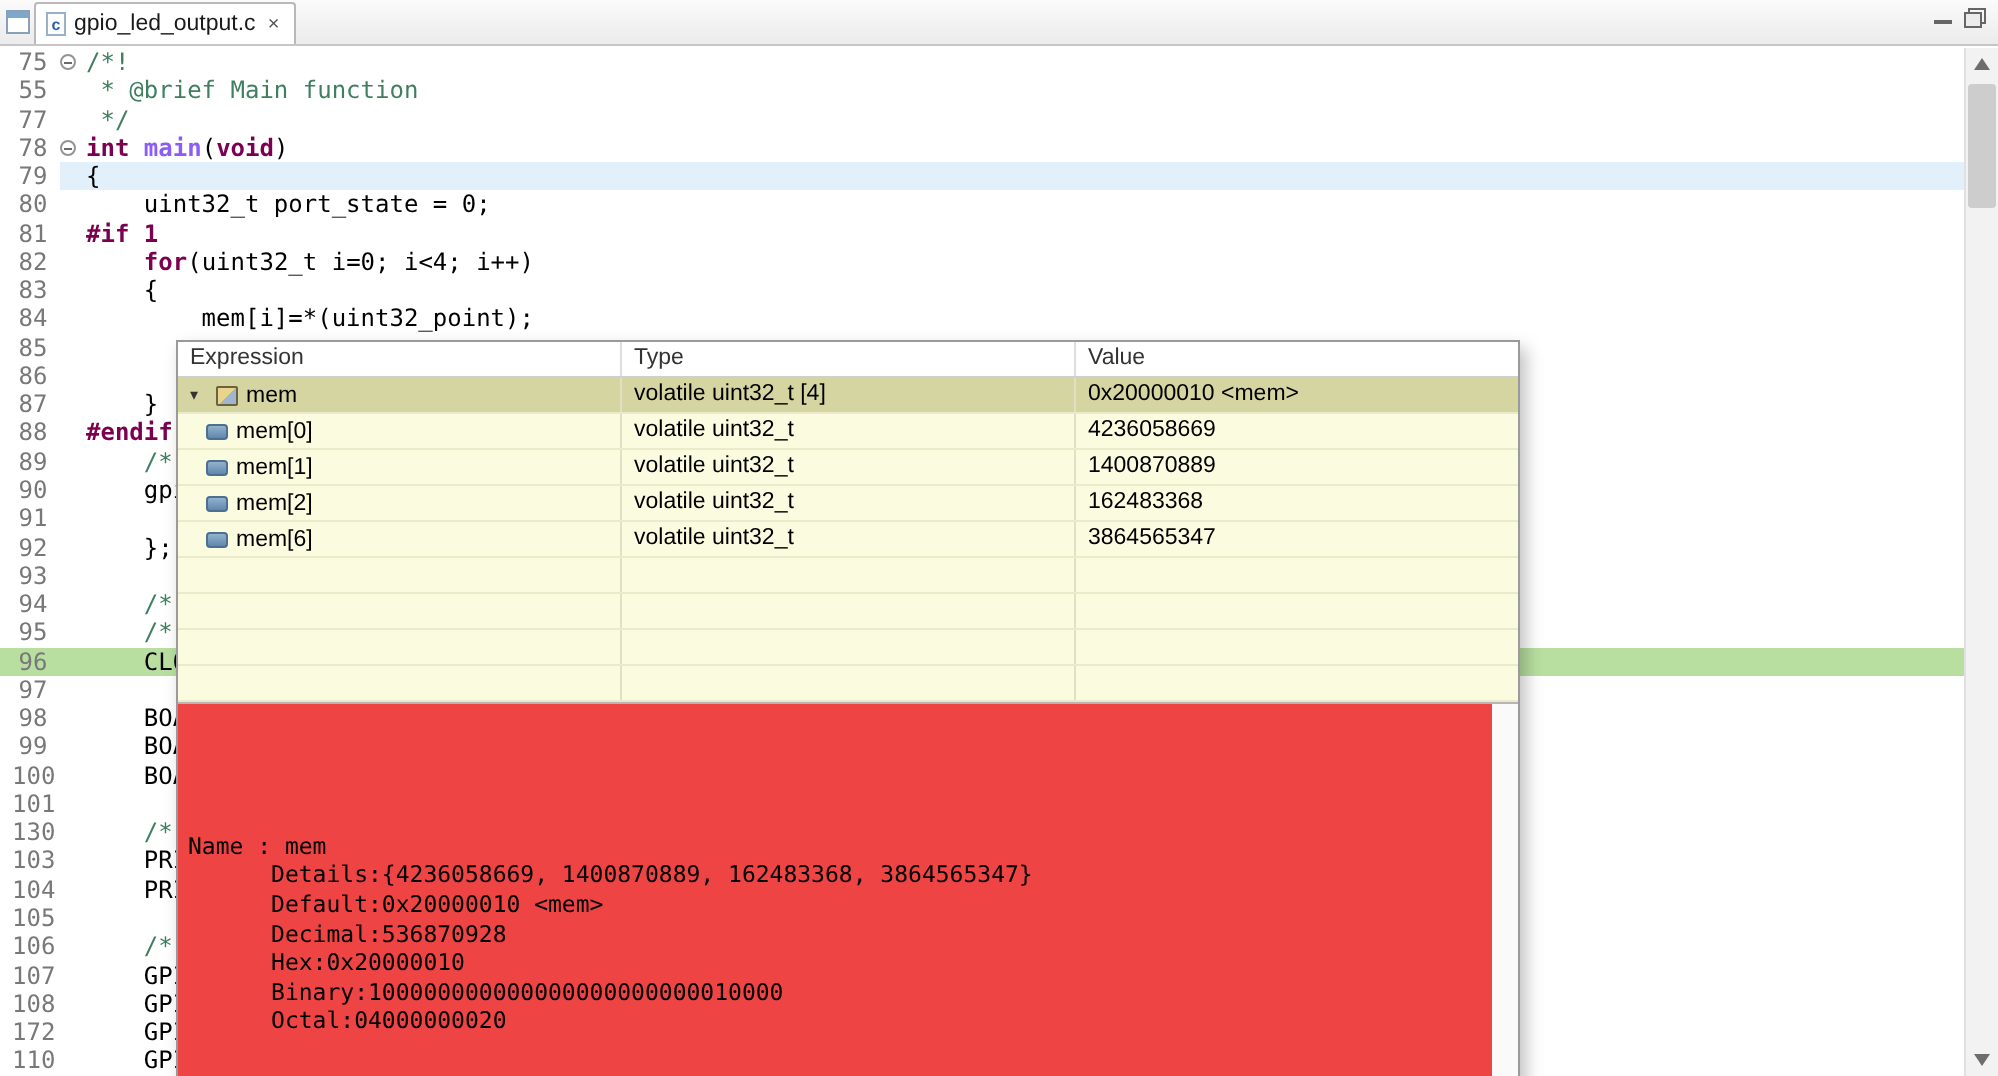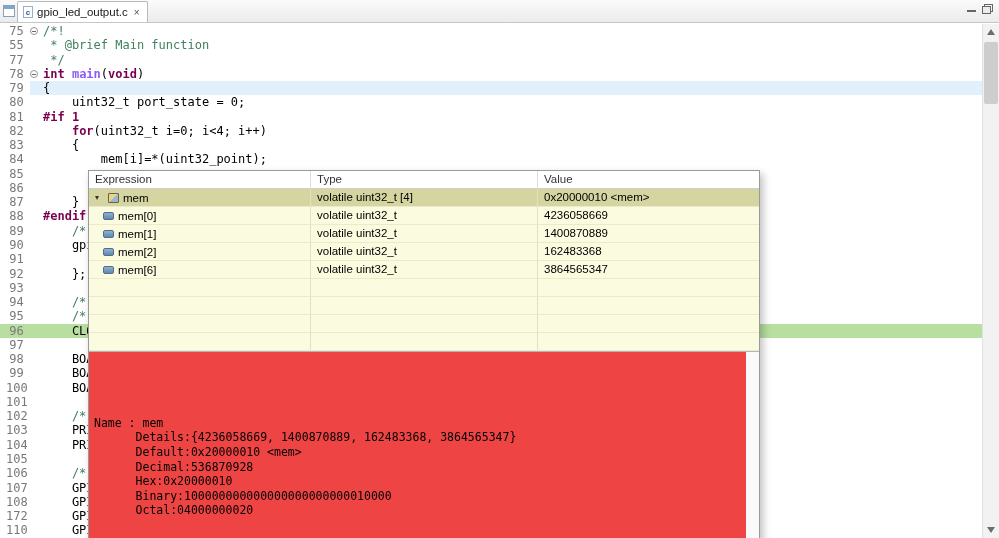--- a/index.html
+++ b/index.html
@@ -158,21 +158,21 @@
       <div class="code-row"><div class="col-marker"></div><div class="col-num">92</div><div class="col-fold"></div><div class="col-code"><span class="seg-p">    };</span></div></div>
       <div class="code-row"><div class="col-marker"></div><div class="col-num">93</div><div class="col-fold"></div><div class="col-code"></div></div>
       <div class="code-row"><div class="col-marker"></div><div class="col-num">94</div><div class="col-fold"></div><div class="col-code"><span class="seg-c">    /* B</span></div></div>
       <div class="code-row"><div class="col-marker"></div><div class="col-num">95</div><div class="col-fold"></div><div class="col-code"><span class="seg-c">    /* a</span></div></div>
       <div class="code-row debug"><div class="col-marker"></div><div class="col-num">96</div><div class="col-fold"></div><div class="col-code"><span class="seg-p">    CLO</span></div></div>
       <div class="code-row"><div class="col-marker"></div><div class="col-num">97</div><div class="col-fold"></div><div class="col-code"></div></div>
       <div class="code-row"><div class="col-marker"></div><div class="col-num">98</div><div class="col-fold"></div><div class="col-code"><span class="seg-p">    BOAR</span></div></div>
       <div class="code-row"><div class="col-marker"></div><div class="col-num">99</div><div class="col-fold"></div><div class="col-code"><span class="seg-p">    BOAR</span></div></div>
       <div class="code-row"><div class="col-marker"></div><div class="col-num">100</div><div class="col-fold"></div><div class="col-code"><span class="seg-p">    BOAR</span></div></div>
       <div class="code-row"><div class="col-marker"></div><div class="col-num">101</div><div class="col-fold"></div><div class="col-code"></div></div>
-      <div class="code-row"><div class="col-marker"></div><div class="col-num">102</div><div class="col-fold"></div><div class="col-code"><span class="seg-c">    /* P</span></div></div>
+      <div class="code-row"><div class="col-marker"></div><div class="col-num">130</div><div class="col-fold"></div><div class="col-code"><span class="seg-c">    /* P</span></div></div>
       <div class="code-row"><div class="col-marker"></div><div class="col-num">103</div><div class="col-fold"></div><div class="col-code"><span class="seg-p">    PRIN</span></div></div>
       <div class="code-row"><div class="col-marker"></div><div class="col-num">104</div><div class="col-fold"></div><div class="col-code"><span class="seg-p">    PRIN</span></div></div>
       <div class="code-row"><div class="col-marker"></div><div class="col-num">105</div><div class="col-fold"></div><div class="col-code"></div></div>
       <div class="code-row"><div class="col-marker"></div><div class="col-num">106</div><div class="col-fold"></div><div class="col-code"><span class="seg-c">    /* I</span></div></div>
       <div class="code-row"><div class="col-marker"></div><div class="col-num">107</div><div class="col-fold"></div><div class="col-code"><span class="seg-p">    GPIO</span></div></div>
       <div class="code-row"><div class="col-marker"></div><div class="col-num">108</div><div class="col-fold"></div><div class="col-code"><span class="seg-p">    GPIO</span></div></div>
       <div class="code-row"><div class="col-marker"></div><div class="col-num">172</div><div class="col-fold"></div><div class="col-code"><span class="seg-p">    GPIO</span></div></div>
       <div class="code-row"><div class="col-marker"></div><div class="col-num">110</div><div class="col-fold"></div><div class="col-code"><span class="seg-p">    GPIO</span></div></div>
     </div>
   <div class="vscroll">

